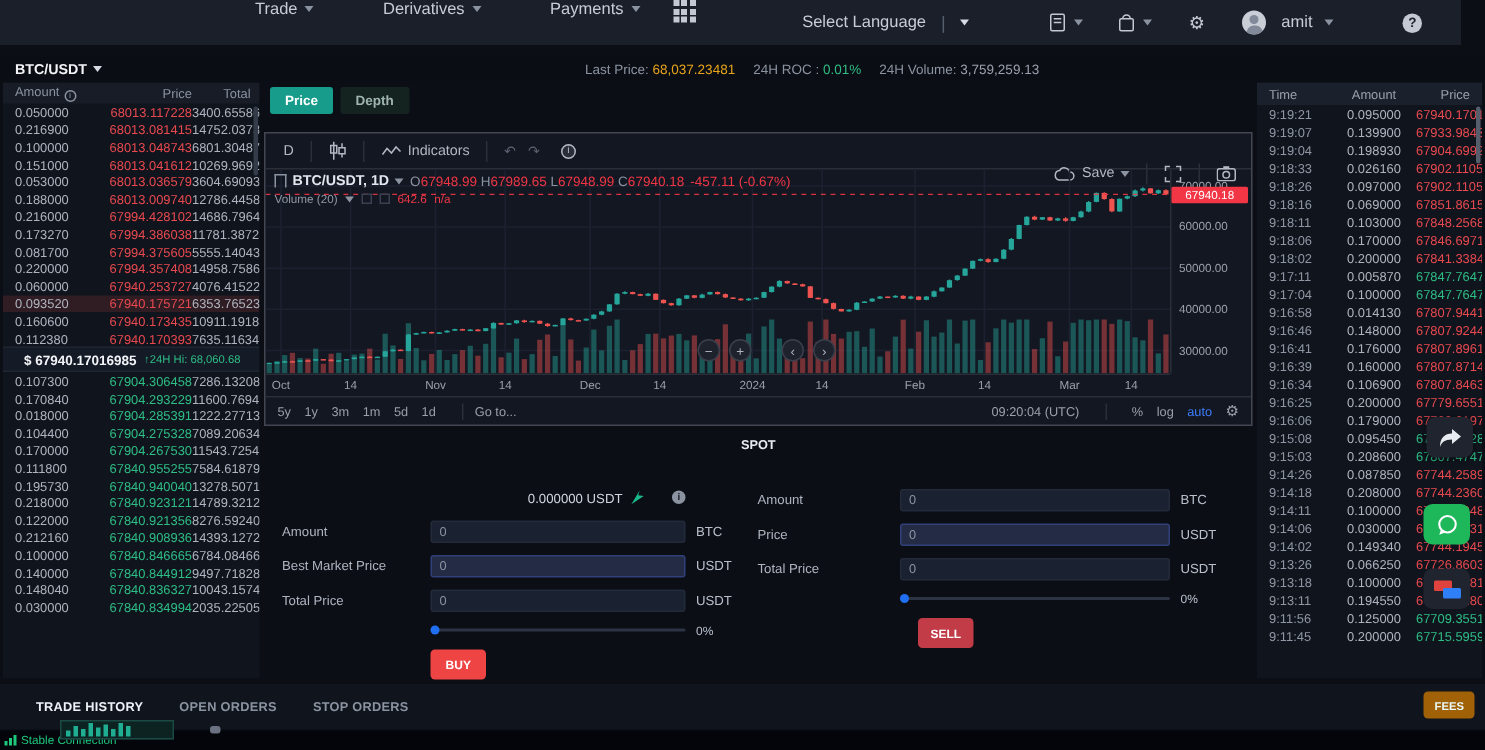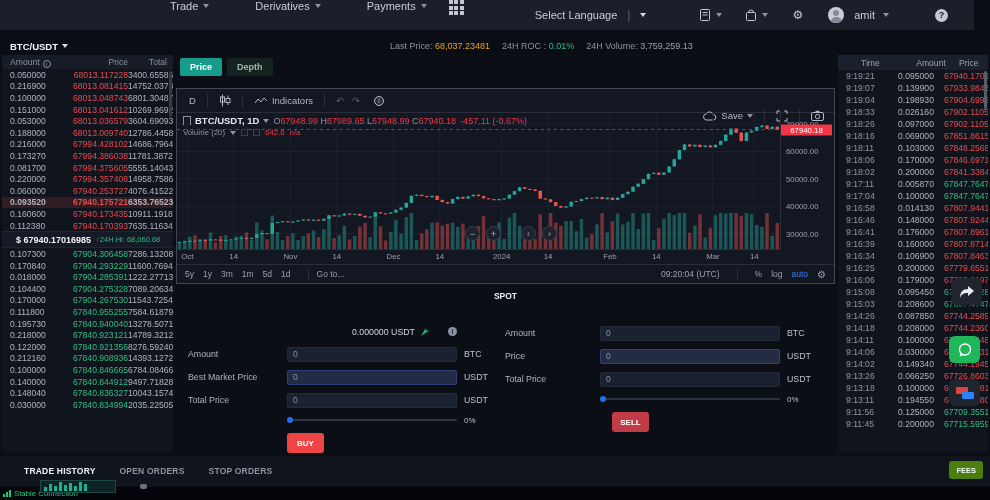--- a/index.html
+++ b/index.html
@@ -33,30 +33,30 @@
   .v-green { color:#2ebd85; }
   .v-gray { color:#9aa0ac; }
 
   
   .orderbook { position:absolute; top:55px; left:2px; width:171px; bottom:48px; background:#10141d; font-size:8.6px; overflow:hidden; }
   .ob-head { display:grid; grid-template-columns:56px 62px auto; height:14px; align-items:center; background:#171c27; color:#8b93a1; padding:0 6px 0 8px; }
   .ob-head .h2,.ob-row .c-price { text-align:right; }
   .ob-head .h3,.ob-row .c-total { text-align:right; }
   .info-dot { display:inline-block; width:8px; height:8px; border-radius:50%; border:1px solid #8b93a1; color:#8b93a1; font-size:6px; line-height:6px; text-align:center; margin-left:3px; vertical-align:-1px; }
   .ob-row { display:grid; grid-template-columns:56px 62px auto; height:11.6px; align-items:center; padding:0 6px 0 8px; color:#aeb4bf; cursor:pointer; }
-  .ob-row.hl-ask { background:rgba(239,83,80,.14);font-weight:bold; }
+  .ob-row.hl-ask { background:rgba(239,83,80,.14); }
   .c-price.ask { color:#e8494f; }
   .c-price.bid { color:#2ebd85; }
   .ob-mid { height:17px; background:#141a26; border-top:1px solid #1f2531; border-bottom:1px solid #1f2531; display:flex; align-items:center; padding-left:14px; gap:5px; }
   .ob-mid .px { color:#f2f4f8; font-weight:bold; font-size:9px; }
   .ob-mid .hi { color:#2ebd85; font-size:7.5px; }
   .ob-scroll { position:absolute; right:1px; top:16px; width:3px; height:46px; background:#343b49; border-radius:2px; }
 
   .trades { position:absolute; top:55px; left:838px; width:150px; bottom:48px; background:#10141d; font-size:8.6px; overflow:hidden; }
-  .tr-head { display:grid; grid-template-columns:42px 56px auto; height:15px; align-items:center; background:#1a202c; color:#9aa0ac; padding:0 23px; }
+  .tr-head { display:grid; grid-template-columns:42px 56px auto; height:15px; align-items:center; background:#1a202c; color:#9aa0ac; padding:0 8px; }
   .tr-head .h2 { text-align:center; } .tr-head .h3 { text-align:right; }
   .tr-row { display:grid; grid-template-columns:42px 56px auto; height:12px; align-items:center; padding:0 8px; cursor:pointer; }
   .tr-row .t { color:#8f96a3; } .tr-row .a { color:#aeb4bf; text-align:center; } .tr-row .p { text-align:right; }
   .tr-row .p.down { color:#e8494f; } .tr-row .p.up { color:#2ebd85; }
   .tr-scroll { position:absolute; right:1px; top:16px; width:3px; height:38px; background:#565d6b; border-radius:2px; }
 
   
   .center { position:absolute; top:55px; left:176px; width:659px; bottom:48px; }
   .pd-tabs { position:absolute; top:3px; left:4px; display:flex; gap:5px; }
   .pd-tab { height:18px; padding:0 10px; display:flex; align-items:center; font-size:9px; font-weight:bold; border-radius:2px; cursor:pointer; }
@@ -119,21 +119,21 @@
   .slider .dot { position:absolute; left:0; top:-2px; width:6px; height:6px; border-radius:50%; background:#1f6ff0; }
   .slider-row .pct { margin-left:7px; }
   .trade-btn { margin-left:99px; margin-top:8px; width:37px; height:20px; border:none; border-radius:3px; color:#fff; font-size:8px; font-weight:bold; cursor:pointer; font-family:"Liberation Sans",sans-serif; }
   .form-sell .trade-btn { margin-left:107px; }
   .buy-btn { background:#ef4444; } .sell-btn { background:#c23c48; }
 
   
   .bottombar { position:absolute; left:0; right:0; bottom:14px; height:30px; background:#10141d; display:flex; align-items:center; }
   .btab { font-size:8.5px; font-weight:bold; color:#8b93a1; margin-left:24px; cursor:pointer; letter-spacing:.2px; }
   .btab.active { color:#eef1f6; }
-  .fees-btn { position:absolute; right:7px; top:5px; height:18px; padding:0 7px; background:#4d7c0f; border:none; border-radius:3px; color:#eafaf8; font-size:7.5px; font-weight:bold; cursor:pointer; font-family:"Liberation Sans",sans-serif; }
+  .fees-btn { position:absolute; right:7px; top:5px; height:18px; padding:0 7px; background:#a16207; border:none; border-radius:3px; color:#eafaf8; font-size:7.5px; font-weight:bold; cursor:pointer; font-family:"Liberation Sans",sans-serif; }
   .statusbar { position:absolute; left:0; right:0; bottom:0; height:13px; background:#03050a; display:flex; align-items:center; }
   .conn { display:flex; align-items:center; gap:3px; margin-left:3px; font-size:7.8px; color:#1fc77d; }
   .sig { display:flex; align-items:flex-end; gap:1px; }
   .sig span { width:2px; background:#1fc77d; } .sig .s1{height:3px;} .sig .s2{height:5px;} .sig .s3{height:7px;}
   .thumb { position:absolute; left:40px; bottom:7px; width:76px; height:13px; background:#0d2321; border:1px solid #1b4a44; display:flex; align-items:flex-end; gap:2px; padding:1px 3px; z-index:6; }
   .thumb span { width:3px; background:#1fae92; }
   .mini-blob { position:absolute; left:140px; bottom:11px; width:7px; height:5px; background:#6a7180; border-radius:2px; z-index:6; }
 
   
   .float-btn { position:absolute; width:31px; height:27px; border-radius:6px; display:flex; align-items:center; justify-content:center; z-index:8; cursor:pointer; }

